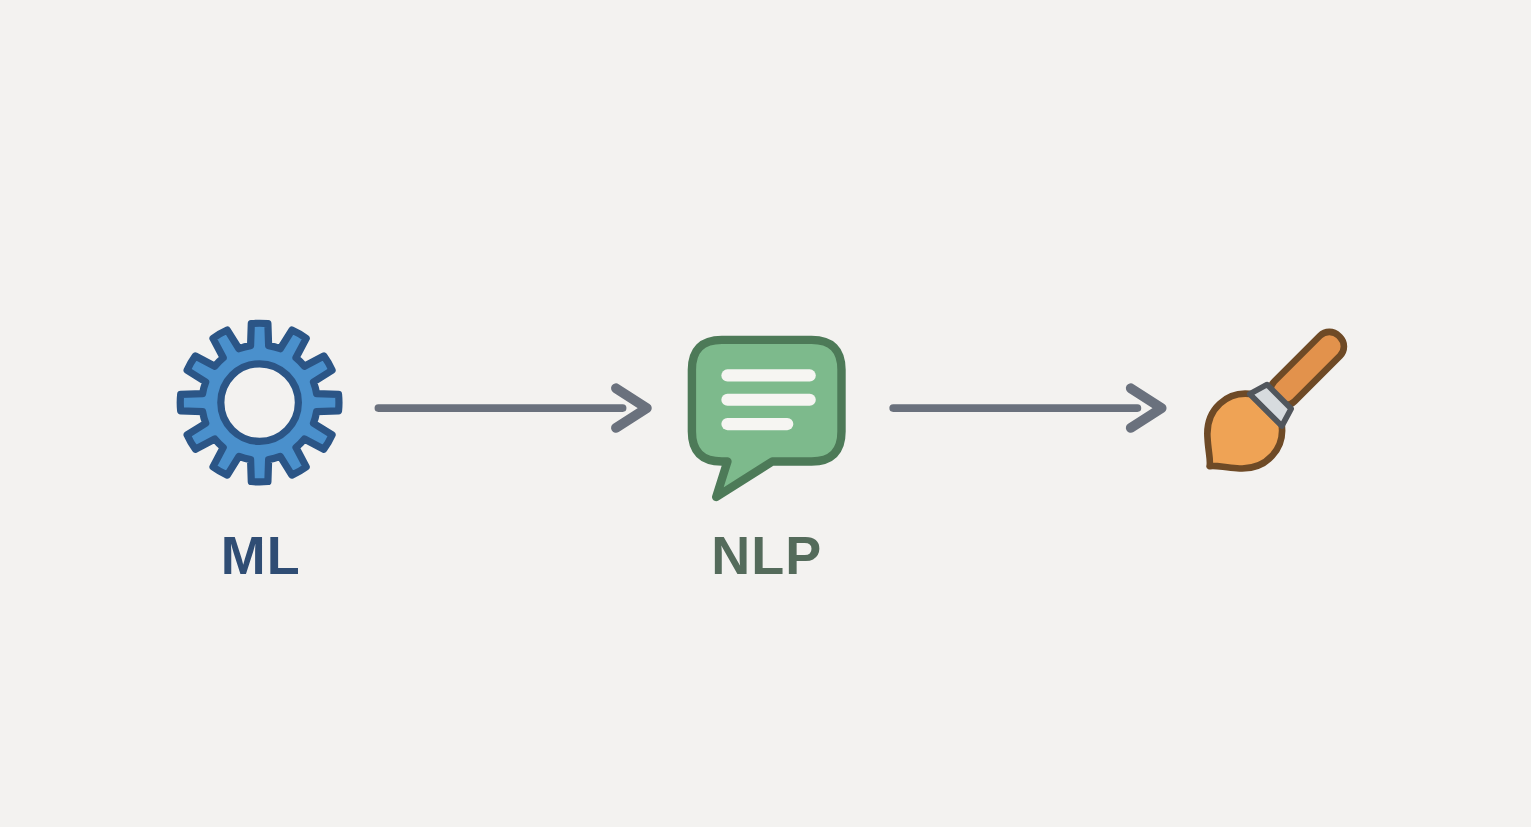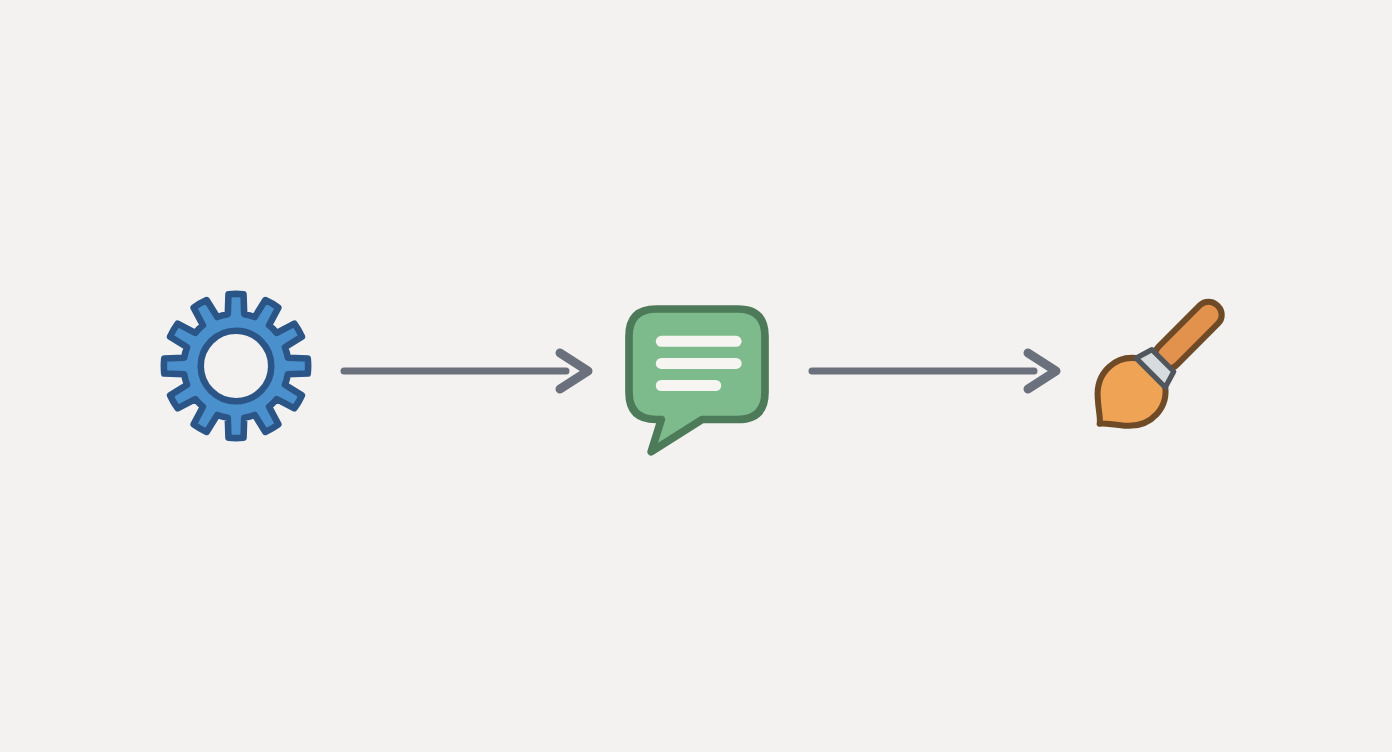--- a/index.html
+++ b/index.html
@@ -30,32 +30,34 @@
 </style>
 </head>
 <body>
 
 <div class="canvas">
 
   <svg class="node-icon" style="left:154px;top:284px" width="164" height="164" viewBox="0 0 200 200">
     <path id="gear-path" fill="#4a90cc" stroke="#2b5586" stroke-width="8" stroke-linejoin="round" d="M 163.2 90.0 L 187.5 90.8 A 88 88 0 0 1 187.5 109.2 L 163.2 110.0 A 64 64 0 0 1 159.7 122.9 L 180.4 135.8 A 88 88 0 0 1 171.2 151.7 L 149.7 140.3 A 64 64 0 0 1 140.3 149.7 L 151.7 171.2 A 88 88 0 0 1 135.8 180.4 L 122.9 159.7 A 64 64 0 0 1 110.0 163.2 L 109.2 187.5 A 88 88 0 0 1 90.8 187.5 L 90.0 163.2 A 64 64 0 0 1 77.1 159.7 L 64.2 180.4 A 88 88 0 0 1 48.3 171.2 L 59.7 149.7 A 64 64 0 0 1 50.3 140.3 L 28.8 151.7 A 88 88 0 0 1 19.6 135.8 L 40.3 122.9 A 64 64 0 0 1 36.8 110.0 L 12.5 109.2 A 88 88 0 0 1 12.5 90.8 L 36.8 90.0 A 64 64 0 0 1 40.3 77.1 L 19.6 64.2 A 88 88 0 0 1 28.8 48.3 L 50.3 59.7 A 64 64 0 0 1 59.7 50.3 L 48.3 28.8 A 88 88 0 0 1 64.2 19.6 L 77.1 40.3 A 64 64 0 0 1 90.0 36.8 L 90.8 12.5 A 88 88 0 0 1 109.2 12.5 L 110.0 36.8 A 64 64 0 0 1 122.9 40.3 L 135.8 19.6 A 88 88 0 0 1 151.7 28.8 L 140.3 50.3 A 64 64 0 0 1 149.7 59.7 L 171.2 48.3 A 88 88 0 0 1 180.4 64.2 L 159.7 77.1 A 64 64 0 0 1 163.2 90.0 Z"></path>
     <circle cx="100" cy="100" r="43" fill="#f3f2f0" stroke="#2b5586" stroke-width="8"></circle>
   </svg>
+  <div class="node-label label-ml">ML</div>
 
   <svg class="arrow" style="left:338px" width="258" height="50" viewBox="0 0 258 50">
     <line x1="6" y1="25" x2="228" y2="25" stroke="#6a717d" stroke-width="7" stroke-linecap="round"></line>
     <path d="M 222 7 L 250 25 L 222 43" fill="none" stroke="#6a717d" stroke-width="9" stroke-linecap="round" stroke-linejoin="round"></path>
   </svg>
 
   <svg class="node-icon" style="left:612px;top:292px" width="170" height="170" viewBox="0 0 200 200">
     <path d="M 52 20 H 148 Q 180 20 180 52 V 118 Q 180 150 148 150 H 106 L 46 188 L 58 150 H 52 Q 20 150 20 118 V 52 Q 20 20 52 20 Z" fill="#7dba8c" stroke="#4d7a58" stroke-width="9" stroke-linejoin="round"></path>
     <line x1="58" y1="58" x2="146" y2="58" stroke="#f6f5f2" stroke-width="13" stroke-linecap="round"></line>
     <line x1="58" y1="84" x2="146" y2="84" stroke="#f6f5f2" stroke-width="13" stroke-linecap="round"></line>
     <line x1="58" y1="110" x2="122" y2="110" stroke="#f6f5f2" stroke-width="13" stroke-linecap="round"></line>
   </svg>
+  <div class="node-label label-nlp">NLP</div>
 
   <svg class="arrow" style="left:806px" width="258" height="50" viewBox="0 0 258 50">
     <line x1="6" y1="25" x2="228" y2="25" stroke="#6a717d" stroke-width="7" stroke-linecap="round"></line>
     <path d="M 222 7 L 250 25 L 222 43" fill="none" stroke="#6a717d" stroke-width="9" stroke-linecap="round" stroke-linejoin="round"></path>
   </svg>
 
   <svg class="node-icon" style="left:1072px;top:276px" width="172" height="172" viewBox="0 0 200 200">
     <g transform="rotate(45 100 104)">
 
       <rect x="85" y="6" width="30" height="96" rx="14" fill="#e2924c" stroke="#6e4a26" stroke-width="7"></rect>

